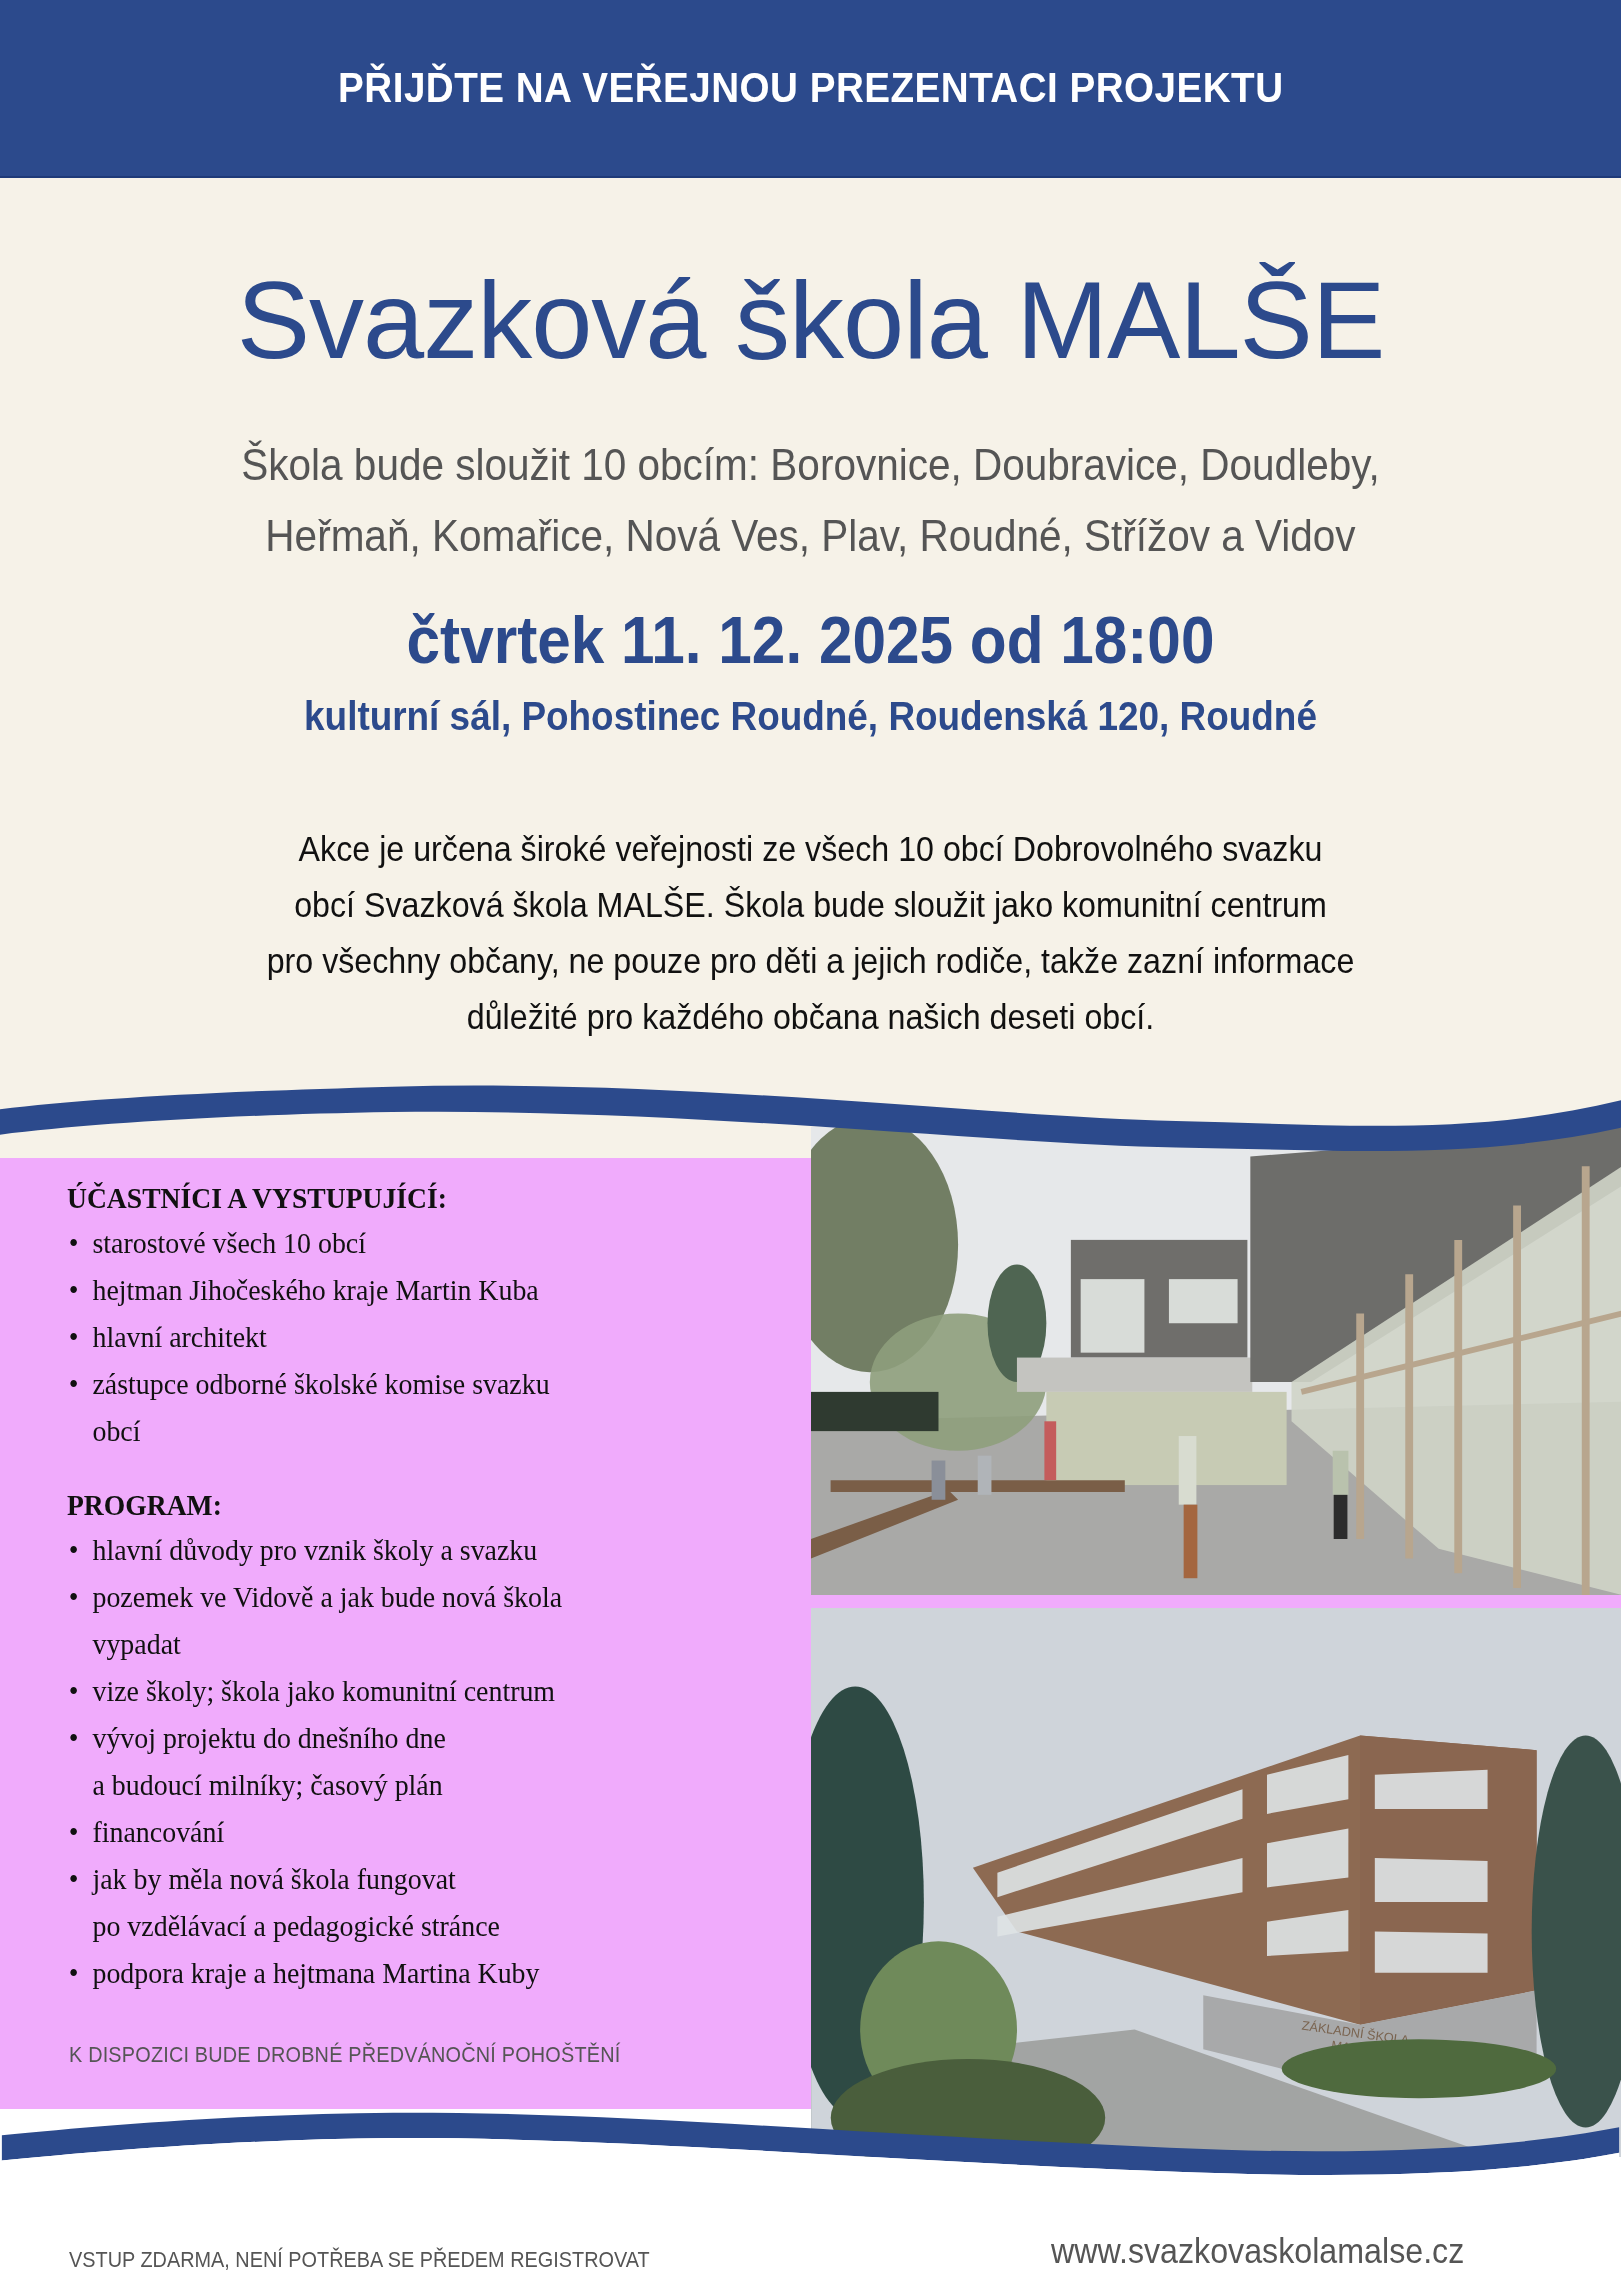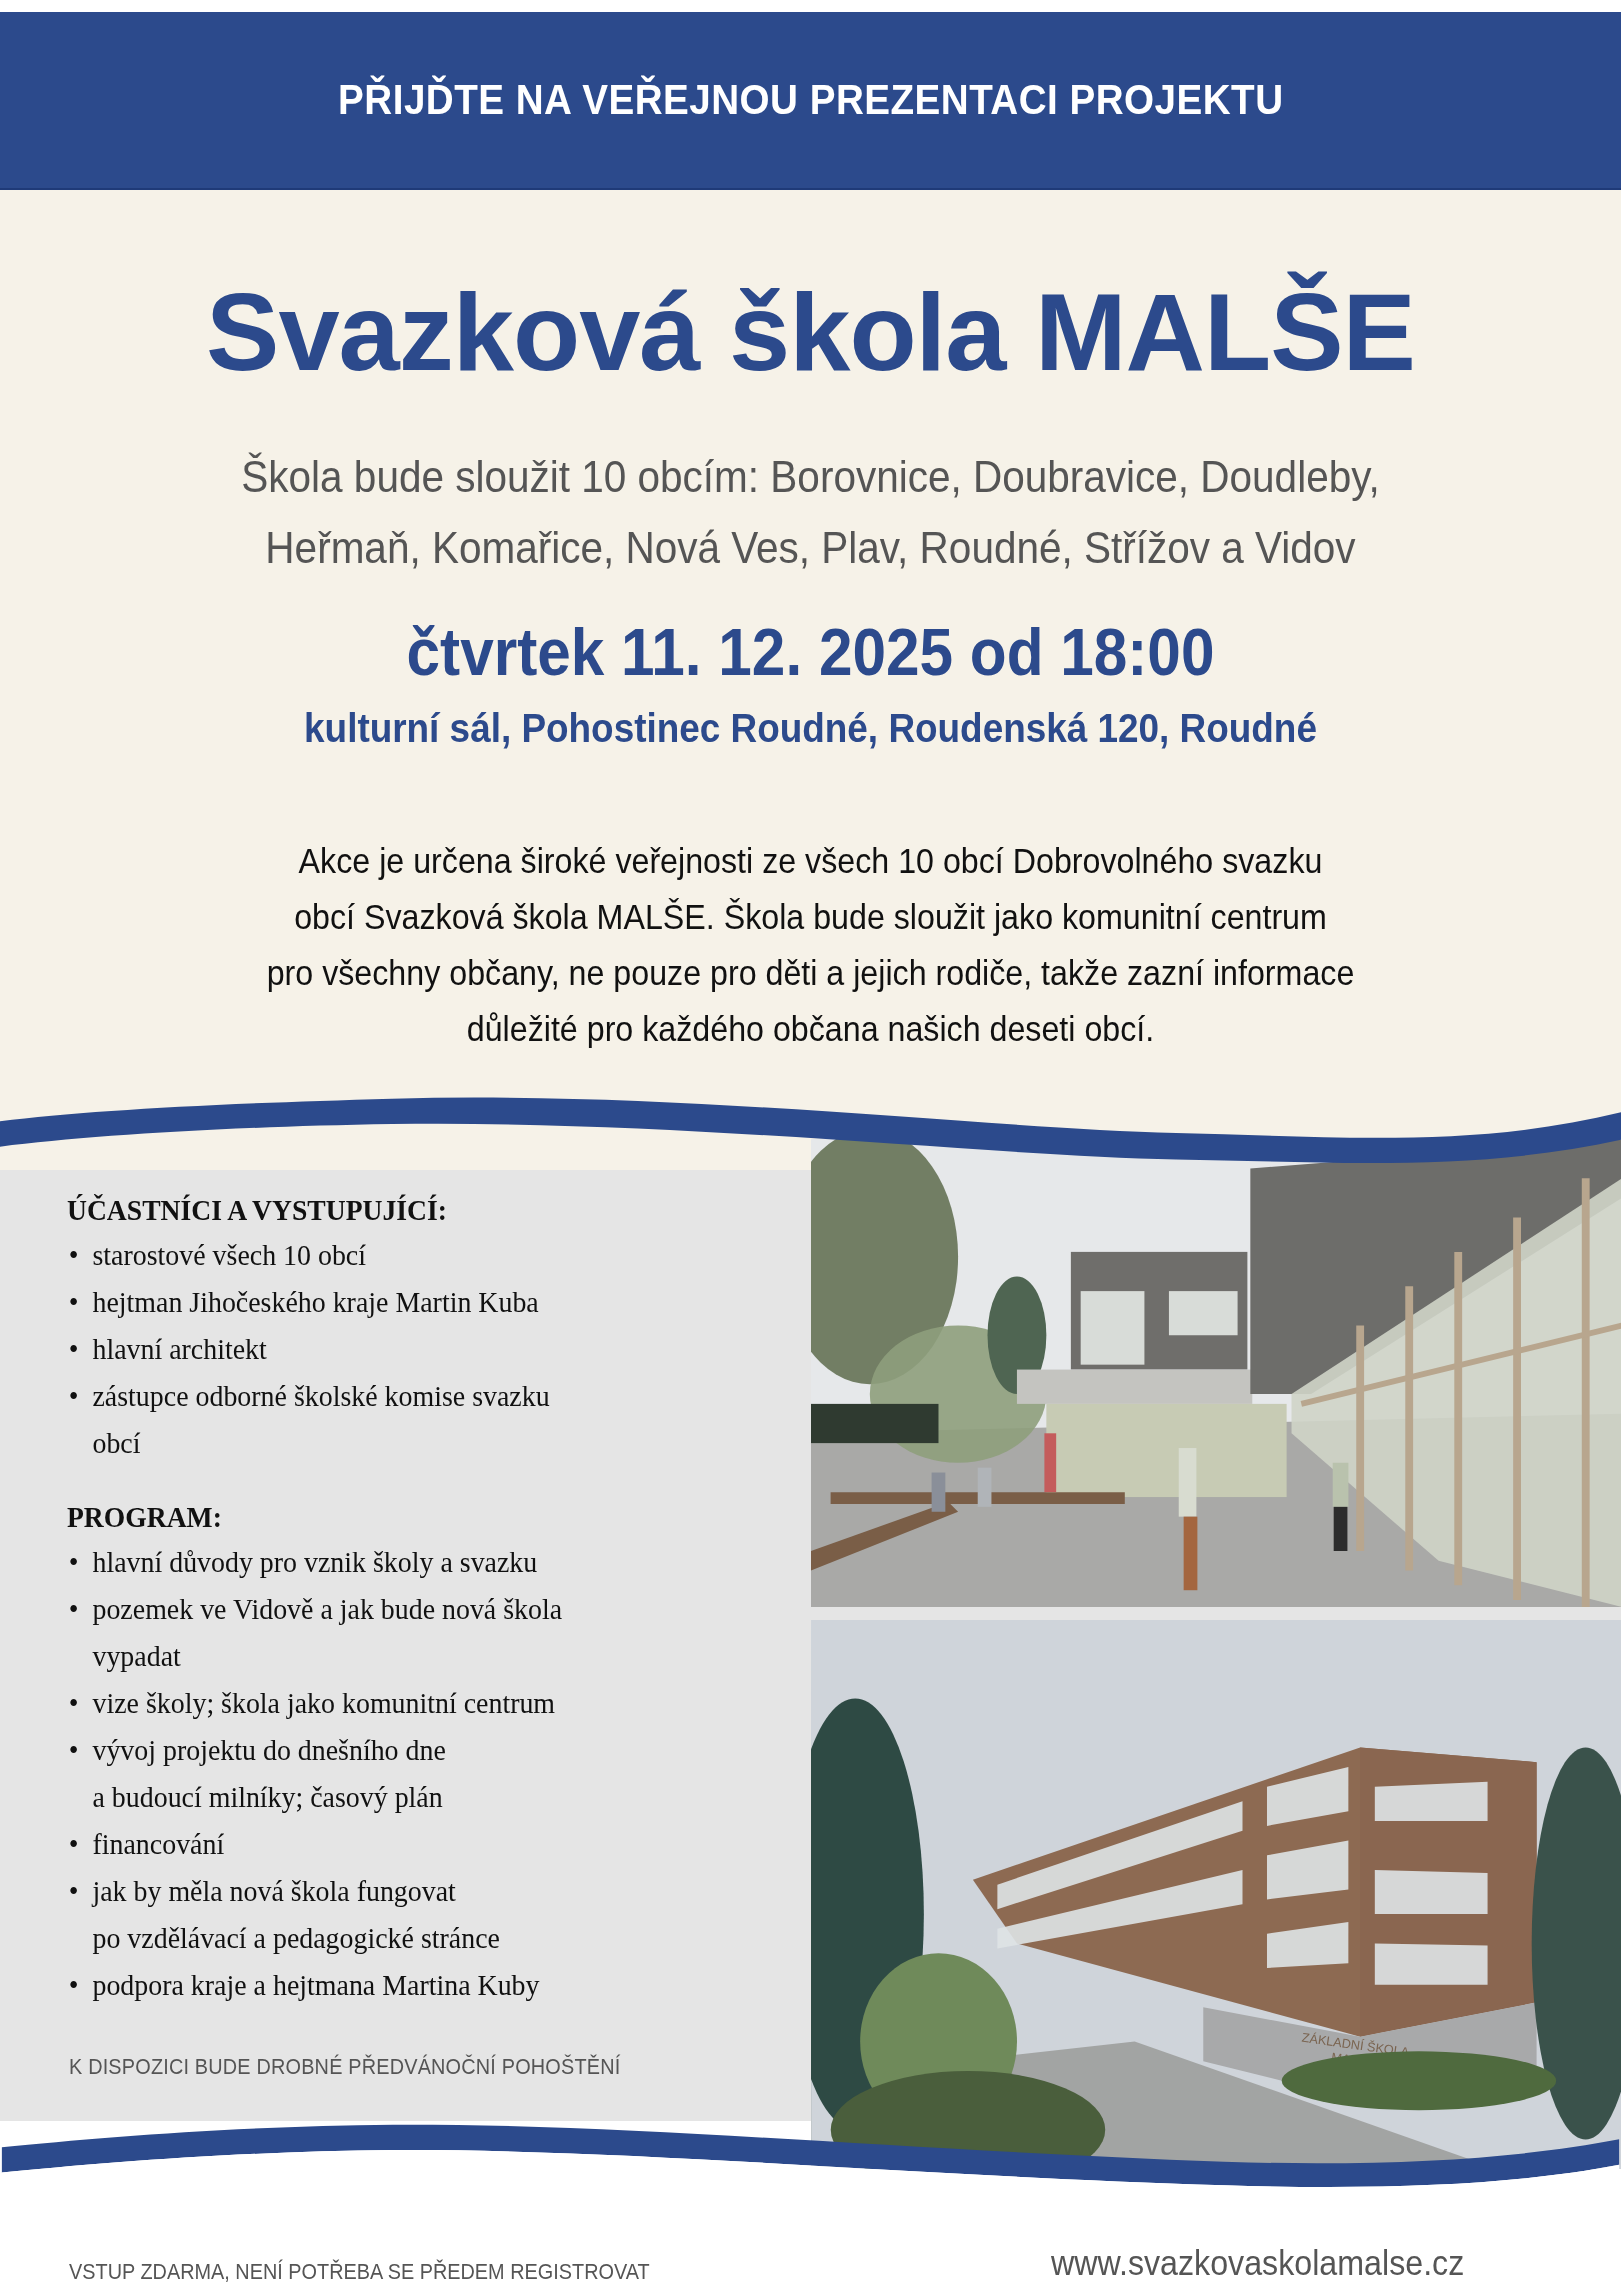--- a/index.html
+++ b/index.html
@@ -1,19 +1,19 @@
 <!DOCTYPE html>
 <html><head>
   <meta charset="utf-8">
   <style>
     * { margin: 0; padding: 0; box-sizing: border-box; }
     html, body { width: 1621px; height: 2293px; overflow: hidden; background: #ffffff; }
     body { font-family: "Liberation Sans", "DejaVu Sans", sans-serif; position: relative; }
 
-    .poster { position: relative; width: 1621px; height: 2109px; background: #e5e5e5; margin-top: 12px; }
+    .poster { position: relative; width: 1621px; height: 2109px; background: #f0abfc; }
 
     
     .top-band {
       position: absolute; left: 0; top: 0; width: 1621px; height: 178px;
       background: #2c4a8c;
       border-bottom: 2px solid #1f3a78;
       display: flex; align-items: center; justify-content: center;
     }
     .top-band-text {
       color: #ffffff; font-weight: bold; font-size: 42px; letter-spacing: 0.5px;
@@ -22,21 +22,21 @@
     }
 
     
     .cream {
       position: absolute; left: 0; top: 178px; width: 1621px; height: 980px;
       background: #f6f2e8;
     }
 
     .title {
       position: absolute; left: 0; width: 1621px; top: 265px; text-align: center;
-      color: #2c4a8c; font-weight: bold; font-size: 110px; line-height: 1;
+      color: #2c4a8c; font-weight: normal; font-size: 110px; line-height: 1;
       letter-spacing: -1px;
     }
     .subtitle {
       position: absolute; left: 0; width: 1621px; top: 429px; text-align: center;
       color: #555555; font-size: 45px; line-height: 71px;
       transform: scaleX(0.9); transform-origin: center;
     }
     .date-line {
       position: absolute; left: 0; width: 1621px; top: 606px; text-align: center;
       color: #2c4a8c; font-weight: bold; font-size: 67px; line-height: 1;

